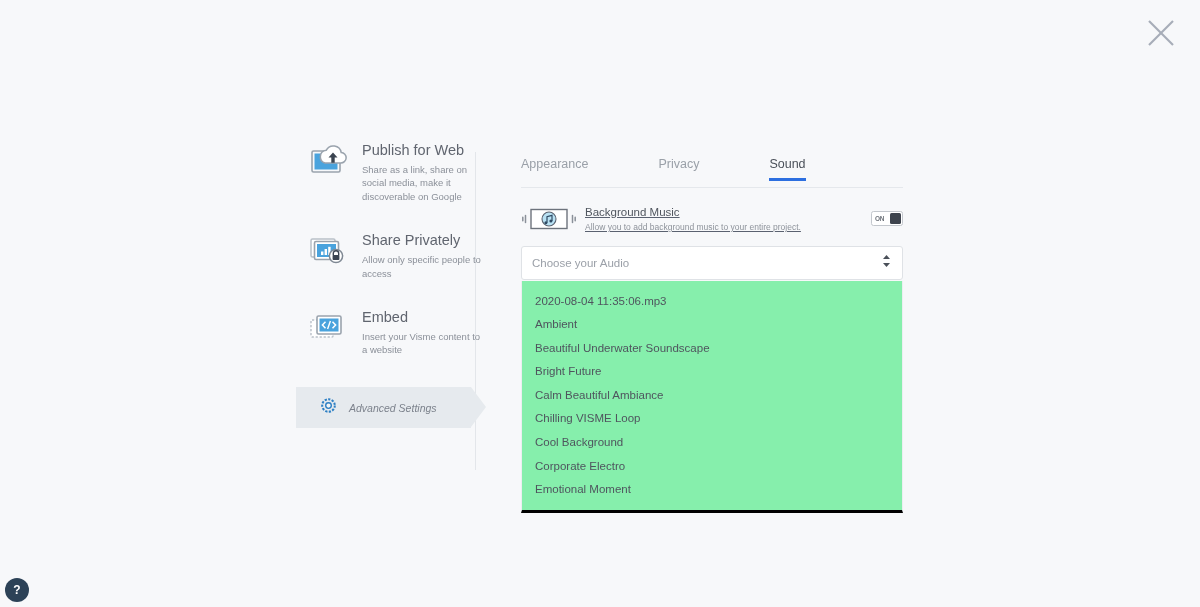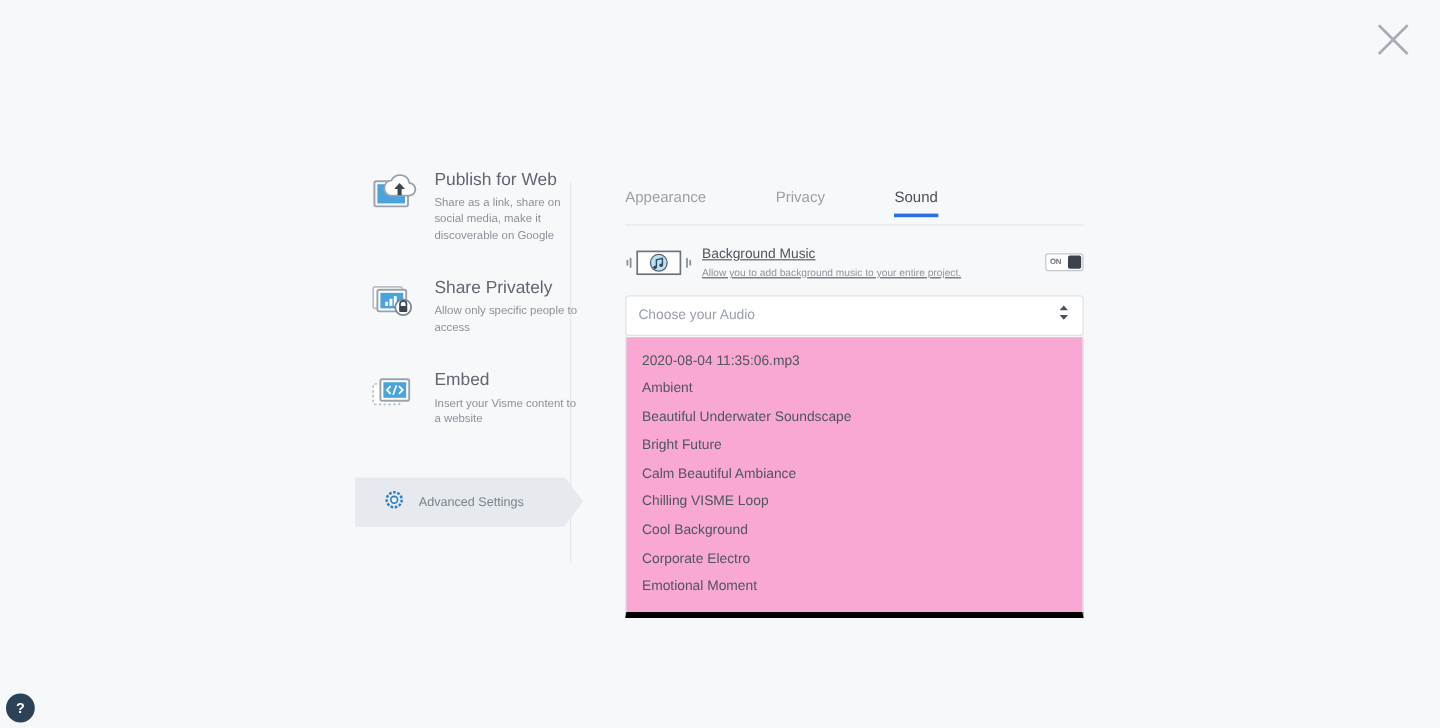--- a/index.html
+++ b/index.html
@@ -98,23 +98,24 @@
     font-size: 9.5px;
     color: #8b9099;
     line-height: 1.42;
     max-width: 120px;
   }
 
   
   .adv-wrap {
     position: absolute;
     left: 0;
-    top: 258px;
+    top: 247px;
     width: 190px;
     height: 41px;
+    font-style: italic;
   }
   .adv-bg {
     position: absolute;
     left: 0; top: 0;
     width: 175px;
     height: 41px;
     background: #e6eaee;
     cursor: pointer;
   }
   .adv-arrow {
@@ -143,21 +144,21 @@
 
   
   .content {
     position: absolute;
     left: 521px;
     top: 18px;
     width: 382px;
   }
   .tabs {
     display: flex;
-    gap: 0;
+    gap: 12px;
     border-bottom: 1px solid #e5e8ec;
     height: 29px;
     align-items: flex-start;
   }
   .tab {
     font-size: 12.5px;
     color: #9aa0a8;
     padding: 0 0 9px 0;
     margin-right: 58px;
     cursor: pointer;
@@ -254,24 +255,24 @@
   .select-arrows {
     position: absolute;
     right: 11px;
     top: 50%;
     transform: translateY(-50%);
   }
 
   
   .audio-list {
     margin-top: 1px;
-    background: #f9a8d4;
+    background: #86efac;
     border-left: 1px solid #eceef1;
     border-right: 1px solid #eceef1;
-    border-bottom: 5px solid #000000;
+    border-bottom: 3px solid #000000;
     padding: 8px 0 9px 0;
   }
   .audio-item {
     font-size: 11.5px;
     color: #4f555e;
     padding: 4.6px 13px;
     cursor: pointer;
     line-height: 1.25;
   }
 

